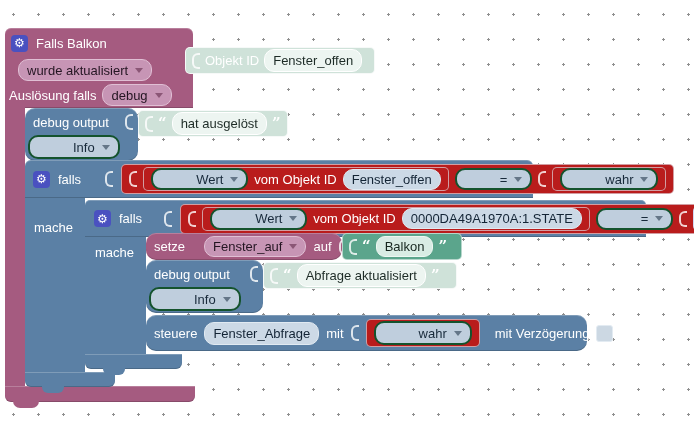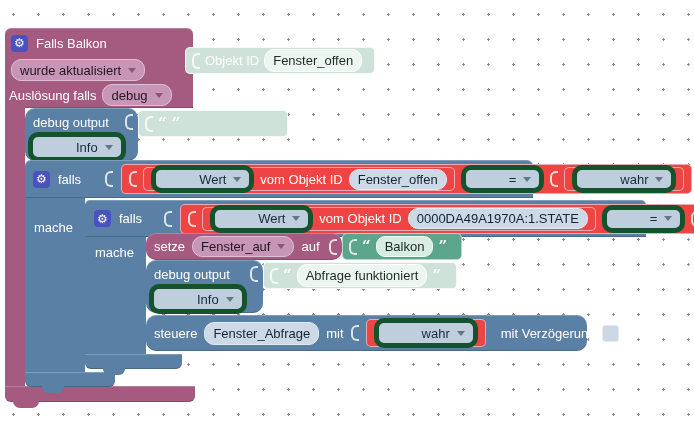--- a/index.html
+++ b/index.html
@@ -16,25 +16,25 @@
   .maroon{background:#a55b80;}
   .blue{background:#5b80a5;}
   .bar-shadow{box-shadow:inset 0 1px 0 rgba(255,255,255,.22), inset 0 -1px 0 rgba(0,0,0,.18);}
   .r-top{border-radius:6px 6px 0 0;}
   .r-bot{border-radius:0 0 6px 6px;}
   .r-all{border-radius:10px;}
   .mint{background:#cfe2d9;border:1px solid rgba(255,255,255,.8);border-radius:5px;
         display:flex;align-items:center;gap:5px;padding:0 6px;}
   .green{background:#5ba58c;border:1px solid rgba(255,255,255,.55);border-radius:5px;
         display:flex;align-items:center;gap:5px;padding:0 6px;}
-  .vblock{background:#ef4444;border:1px solid rgba(226,237,246,.62);border-radius:5px;
+  .vblock{background:#b91c1c;border:1px solid rgba(226,237,246,.62);border-radius:5px;
         display:flex;align-items:center;gap:6px;padding:0 7px;box-sizing:border-box;}
   .numblock{background:#7e88ca;border:1px solid rgba(238,242,255,.75);}
   .pill{display:inline-flex;align-items:center;height:20px;padding:0 8px;border-radius:10px;white-space:nowrap;flex:none;}
-  .pill-blue{background:#bfcedd;border:5px solid #14532d;color:#17293a;padding-left:43px;}
+  .pill-blue{background:#bfcedd;border:2px solid #14532d;color:#17293a;padding-left:43px;}
   .pill-pink{background:#c795b5;border:1px solid #e0bfd4;color:#241522;}
   .field{display:inline-flex;align-items:center;height:21px;padding:0 8px;border-radius:10px;white-space:nowrap;flex:none;}
   .field-blue{background:#ccd9e6;border:1px solid #e1eaf2;color:#132435;}
   .field-lite{background:#edf5f1;border:1px solid #ffffff;color:#1d2b26;}
   .field-green{background:#d9ece4;border:1px solid #eef7f2;color:#17261f;}
   .field-num{background:#d0d5f0;border:1px solid #444a85;border-radius:4px;color:#171c3f;
         height:19px;padding:0 6px;font-weight:bold;}
   .arr{width:0;height:0;border-left:4px solid transparent;border-right:4px solid transparent;
         border-top:5px solid rgba(25,45,65,.55);margin-left:7px;flex:none;}
   .arr-pink{border-top-color:rgba(90,35,65,.55);}
@@ -48,21 +48,21 @@
 </head>
 <body>
 
 <div class="ws">
 
   <div class="abs maroon bar-shadow r-top" style="left:5px;top:28px;width:188px;height:80px;">
     <div class="row" style="height:30px;padding-left:6px;gap:8px;">
       <span class="gear">⚙</span>
       <span class="wlabel">Falls Balkon</span>
     </div>
-    <div class="row" style="height:24px;padding-left:6px;">
+    <div class="row" style="height:24px;padding-left:13px;">
       <span class="pill pill-pink">
         <span>wurde aktualisiert</span>
         <span class="arr arr-pink"></span>
       </span>
     </div>
     <div class="row" style="height:26px;padding-left:4px;gap:6px;">
       <span class="wlabel">Auslösung falls</span>
       <span class="pill pill-pink">
         <span>debug</span>
         <span class="arr arr-pink"></span>
@@ -88,20 +88,21 @@
     <div class="row" style="height:22px;padding-left:3px;">
       <span class="pill pill-blue">
         <span>Info</span>
         <span class="arr"></span>
       </span>
     </div>
   </div>
   <div class="abs mint" style="left:138px;top:110px;width:150px;height:27px;">
     <span class="ptab"></span>
     <span class="quote">“</span>
+    <span class="field field-lite">hat ausgelöst</span>
     <span class="quote">”</span>
   </div>
 
   <div class="abs blue bar-shadow r-top row" style="left:25px;top:160px;width:508px;height:38px;padding-left:8px;gap:8px;">
     <span class="gear">⚙</span>
     <span class="wlabel">falls</span>
     <span class="ptab" style="margin-left:16px;"></span>
     <span class="vblock" style="height:30px;">
       <span class="ptab"></span>
       <span class="vblock" style="height:24px;">
@@ -156,21 +157,21 @@
     </span>
   </div>
   <div class="abs blue" style="left:85px;top:237px;width:61px;height:117px;padding:8px 0 0 10px;">
     <span class="wlabel">mache</span>
   </div>
   <div class="abs blue bar-shadow r-bot" style="left:85px;top:354px;width:97px;height:15px;"></div>
   <div class="abs blue" style="left:103px;top:367px;width:22px;height:8px;border-radius:0 0 6px 6px;"></div>
 
   <div class="abs maroon bar-shadow r-all row" style="left:146px;top:233px;width:196px;height:27px;padding:0 5px 0 8px;gap:7px;">
     <span class="wlabel">setze</span>
-    <span class="pill pill-pink" style="height:19px;">
+    <span class="pill pill-pink" style="height:19px;margin-left:12px;">
       <span>Fenster_auf</span>
       <span class="arr arr-pink"></span>
     </span>
     <span class="wlabel">auf</span>
     <span class="ptab" style="margin-left:auto;"></span>
   </div>
   <div class="abs green" style="left:342px;top:233px;width:120px;height:27px;">
     <span class="ptab"></span>
     <span class="quote">“</span>
     <span class="field field-green" style="height:19px;border-radius:9px;">Balkon</span>
@@ -185,21 +186,21 @@
     <div class="row" style="height:22px;padding-left:3px;">
       <span class="pill pill-blue">
         <span>Info</span>
         <span class="arr"></span>
       </span>
     </div>
   </div>
   <div class="abs mint" style="left:263px;top:262px;width:194px;height:27px;">
     <span class="ptab"></span>
     <span class="quote">“</span>
-    <span class="field field-lite">Abfrage funktioniert</span>
+    <span class="field field-lite">Abfrage aktualisiert</span>
     <span class="quote">”</span>
   </div>
 
   <div class="abs blue bar-shadow r-all row" style="left:146px;top:315px;width:441px;height:36px;padding:0 8px;gap:7px;">
     <span class="wlabel">steuere</span>
     <span class="field field-blue">Fenster_Abfrage</span>
     <span class="wlabel">mit</span>
     <span class="ptab"></span>
     <span class="vblock" style="height:28px;">
       <span class="pill pill-blue">

